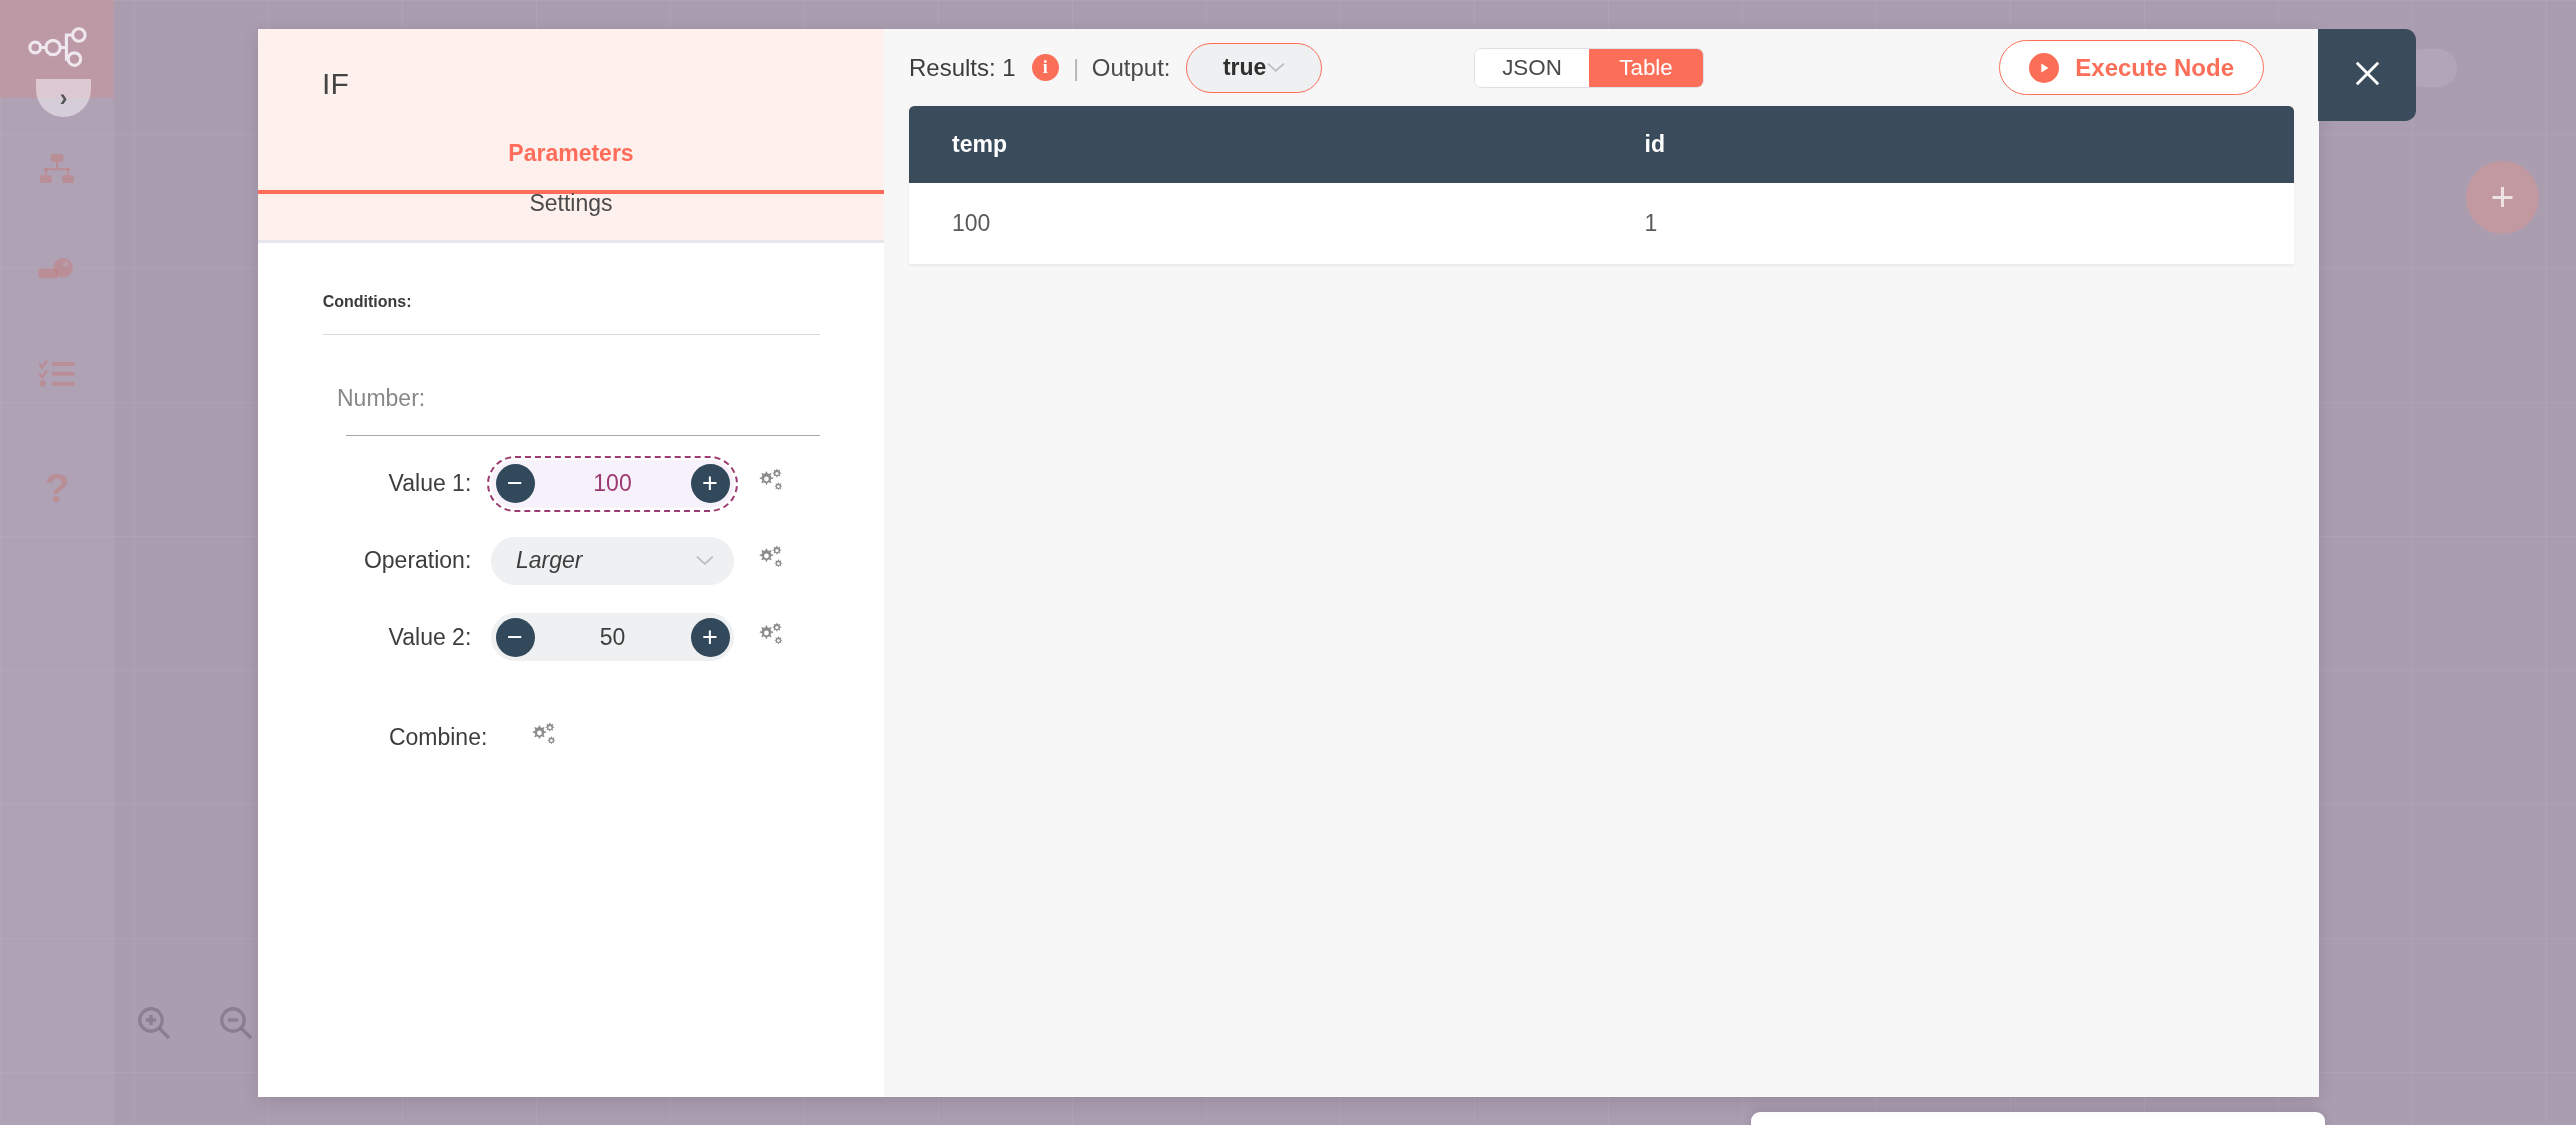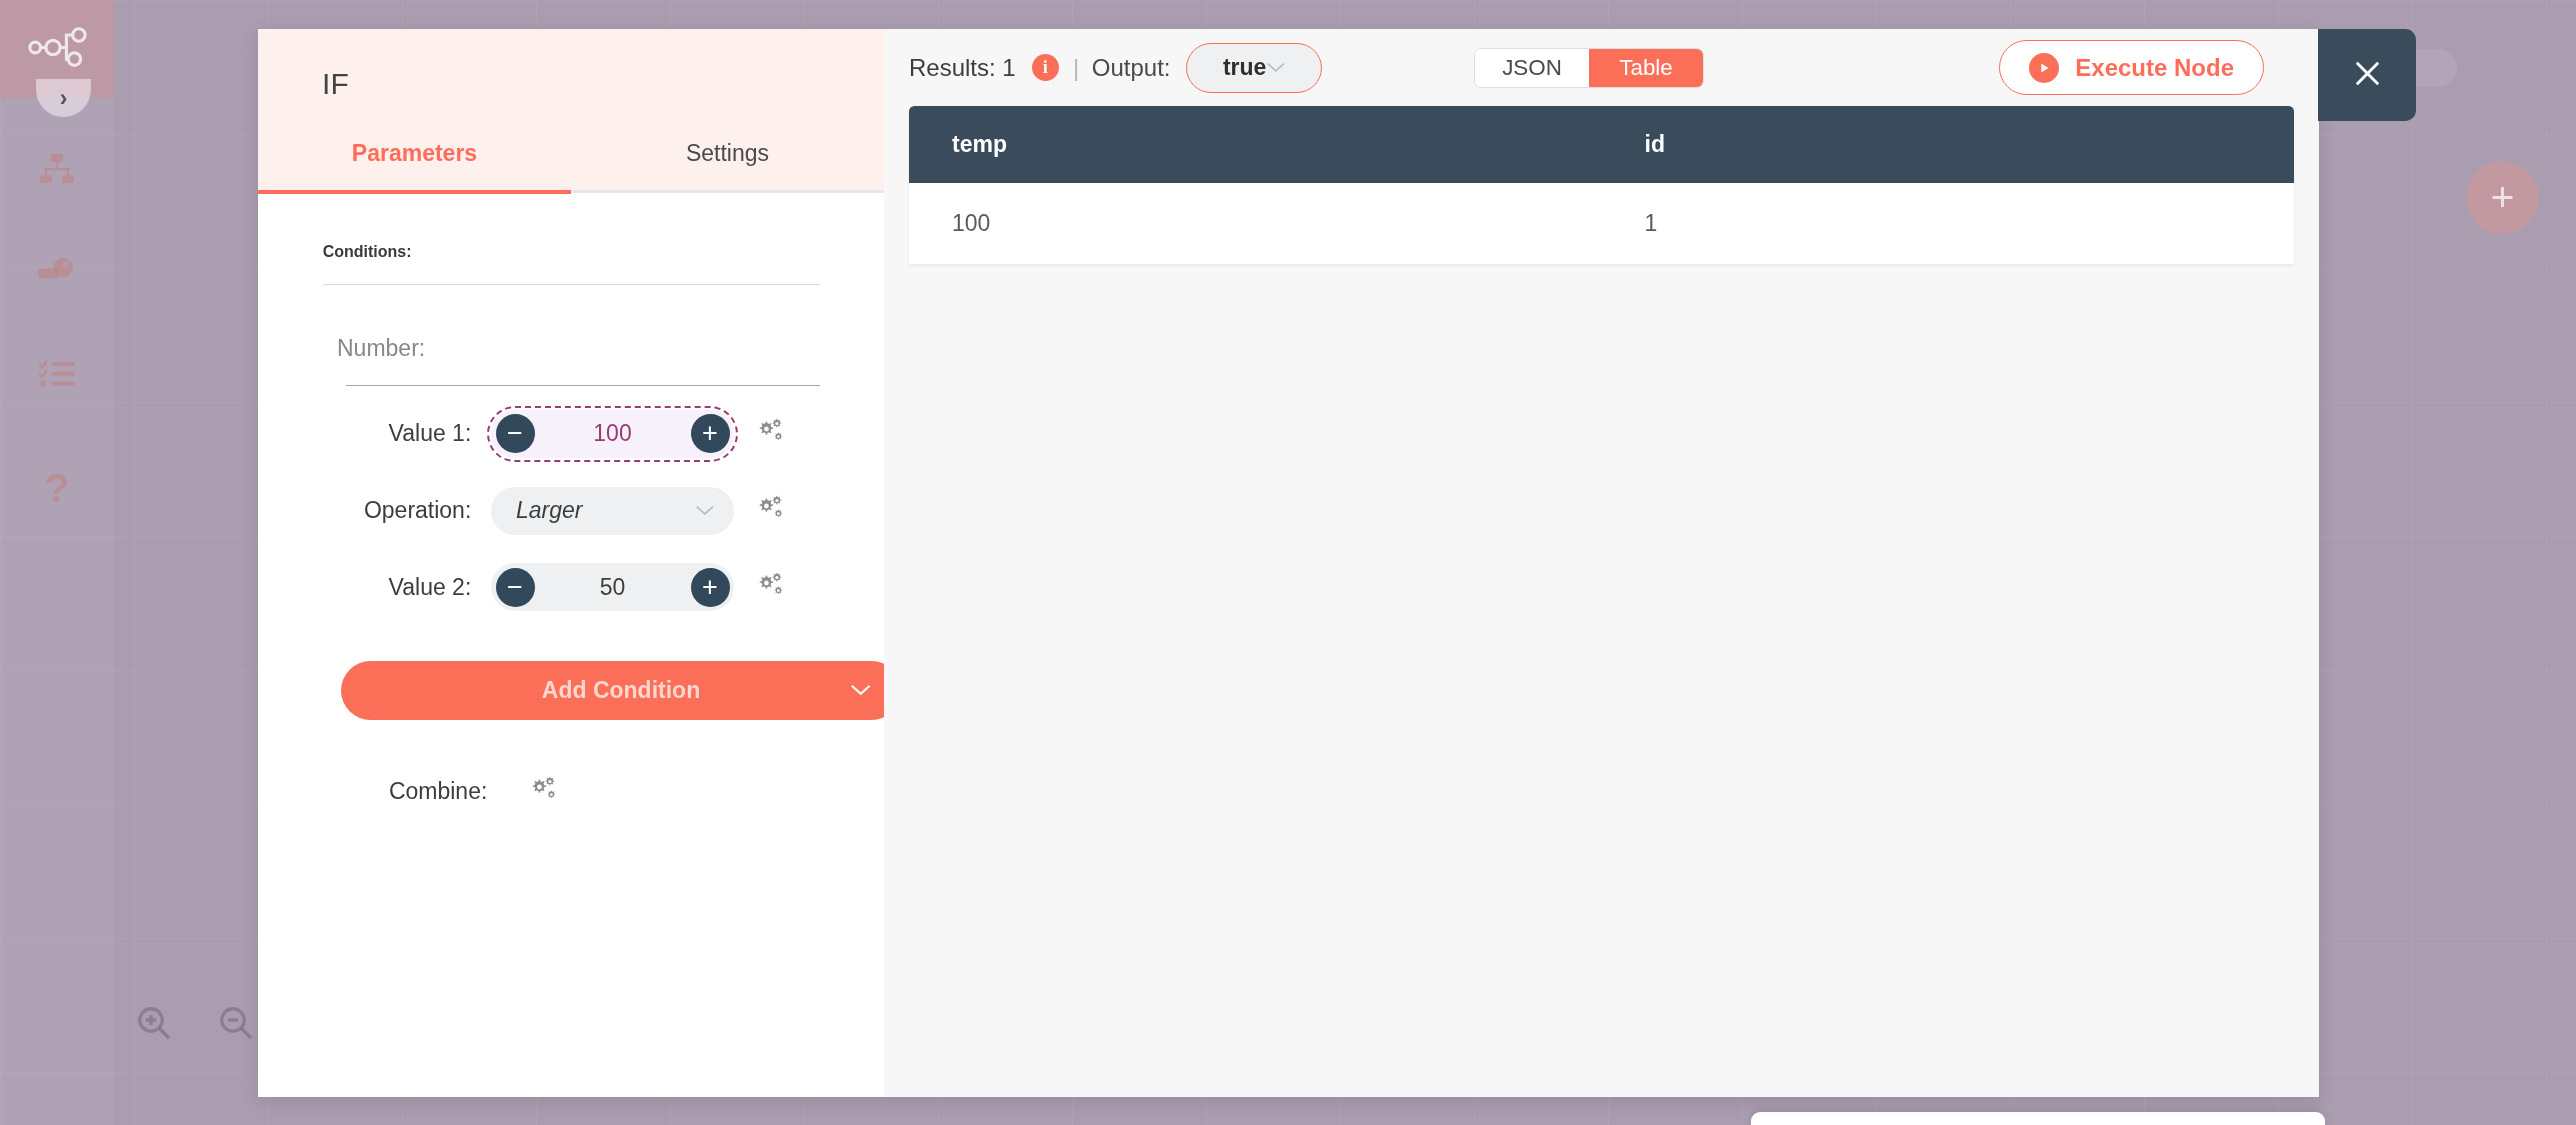--- a/index.html
+++ b/index.html
@@ -105,20 +105,21 @@
     padding: 0;
   }
   #node-title {
     font-size: 30px; color: #444;
     padding: 38px 0 0 64px;
     letter-spacing: 0.2px;
   }
   #tabs {
     display: flex; margin-top: 39px;
     border-bottom: 3.6px solid #e6e6ec;
+    flex-direction: column;
   }
   #tabs .tab {
     flex: 1;
     text-align: center;
     font-size: 23px;
     padding: 0 0 23px 0;
     color: #4a4a4a;
     position: relative;
   }
   #tabs .tab.active {
@@ -526,28 +527,20 @@
               <circle cx="14.1" cy="13.6" r="2.7" fill="#ffffff"></circle>
               <path d="M25.6 2 l0.8 0 0.35 1.4 a4 4 0 0 1 1.25 0.5 l1.2-0.75 0.6 0.6 -0.75 1.2 a4 4 0 0 1 0.5 1.25 l1.4 0.35 0 0.8 -1.4 0.35 a4 4 0 0 1-0.5 1.25 l0.75 1.2 -0.6 0.6 -1.2-0.75 a4 4 0 0 1-1.25 0.5 l-0.35 1.4 -0.8 0 -0.35-1.4 a4 4 0 0 1-1.25-0.5 l-1.2 0.75 -0.6-0.6 0.75-1.2 a4 4 0 0 1-0.5-1.25 l-1.4-0.35 0-0.8 1.4-0.35 a4 4 0 0 1 0.5-1.25 l-0.75-1.2 0.6-0.6 1.2 0.75 a4 4 0 0 1 1.25-0.5 z"></path>
               <circle cx="26" cy="7.35" r="1.8" fill="#ffffff"></circle>
               <path d="M27.3 17.5 l0.7 0 0.3 1.2 a3.5 3.5 0 0 1 1.1 0.45 l1.05-0.65 0.5 0.5 -0.65 1.05 a3.5 3.5 0 0 1 0.45 1.1 l1.2 0.3 0 0.7 -1.2 0.3 a3.5 3.5 0 0 1-0.45 1.1 l0.65 1.05 -0.5 0.5 -1.05-0.65 a3.5 3.5 0 0 1-1.1 0.45 l-0.3 1.2 -0.7 0 -0.3-1.2 a3.5 3.5 0 0 1-1.1-0.45 l-1.05 0.65 -0.5-0.5 0.65-1.05 a3.5 3.5 0 0 1-0.45-1.1 l-1.2-0.3 0-0.7 1.2-0.3 a3.5 3.5 0 0 1 0.45-1.1 l-0.65-1.05 0.5-0.5 1.05 0.65 a3.5 3.5 0 0 1 1.1-0.45 z"></path>
               <circle cx="27.65" cy="22.15" r="1.6" fill="#ffffff"></circle>
             </svg>
           </span>
         </span>
       </div>
 
-      <div id="add-condition">
-        <span>Add Condition</span>
-        <span class="ac-caret">
-          <svg width="21.5" height="13.4" viewBox="0 0 24 15" fill="none" stroke="#ffffff" stroke-width="2.4">
-            <path d="M2 3 L12 12 L22 3"></path>
-          </svg>
-        </span>
-      </div>
 
       <div class="param-row" id="combine-row">
         <div class="param-label">Combine:</div>
         <span class="gear">
           <span>
             <svg width="30" height="30" viewBox="0 0 34 34" fill="#8c8c8c">
               <path d="M13.5 5 l1.2 0 0.5 2.2 a6 6 0 0 1 1.9 0.8 l1.9-1.2 0.9 0.9 -1.2 1.9 a6 6 0 0 1 0.8 1.9 l2.2 0.5 0 1.2 -2.2 0.5 a6 6 0 0 1-0.8 1.9 l1.2 1.9 -0.9 0.9 -1.9-1.2 a6 6 0 0 1-1.9 0.8 l-0.5 2.2 -1.2 0 -0.5-2.2 a6 6 0 0 1-1.9-0.8 l-1.9 1.2 -0.9-0.9 1.2-1.9 a6 6 0 0 1-0.8-1.9 l-2.2-0.5 0-1.2 2.2-0.5 a6 6 0 0 1 0.8-1.9 l-1.2-1.9 0.9-0.9 1.9 1.2 a6 6 0 0 1 1.9-0.8 z"></path>
               <circle cx="14.1" cy="13.6" r="2.7" fill="#ffffff"></circle>
               <path d="M25.6 2 l0.8 0 0.35 1.4 a4 4 0 0 1 1.25 0.5 l1.2-0.75 0.6 0.6 -0.75 1.2 a4 4 0 0 1 0.5 1.25 l1.4 0.35 0 0.8 -1.4 0.35 a4 4 0 0 1-0.5 1.25 l0.75 1.2 -0.6 0.6 -1.2-0.75 a4 4 0 0 1-1.25 0.5 l-0.35 1.4 -0.8 0 -0.35-1.4 a4 4 0 0 1-1.25-0.5 l-1.2 0.75 -0.6-0.6 0.75-1.2 a4 4 0 0 1-0.5-1.25 l-1.4-0.35 0-0.8 1.4-0.35 a4 4 0 0 1 0.5-1.25 l-0.75-1.2 0.6-0.6 1.2 0.75 a4 4 0 0 1 1.25-0.5 z"></path>
               <circle cx="26" cy="7.35" r="1.8" fill="#ffffff"></circle>

